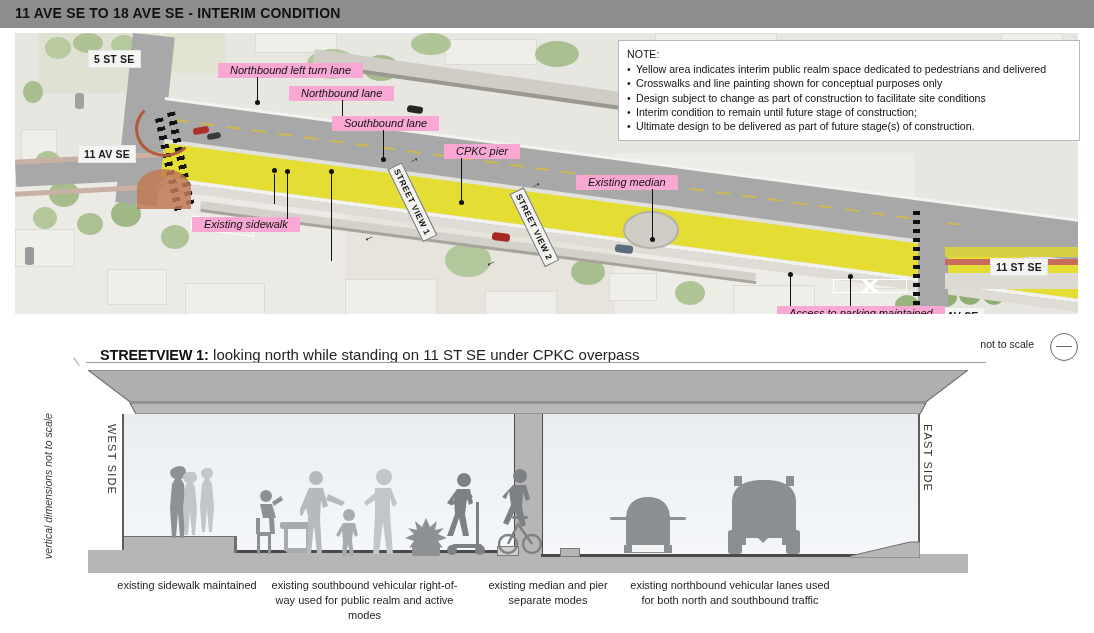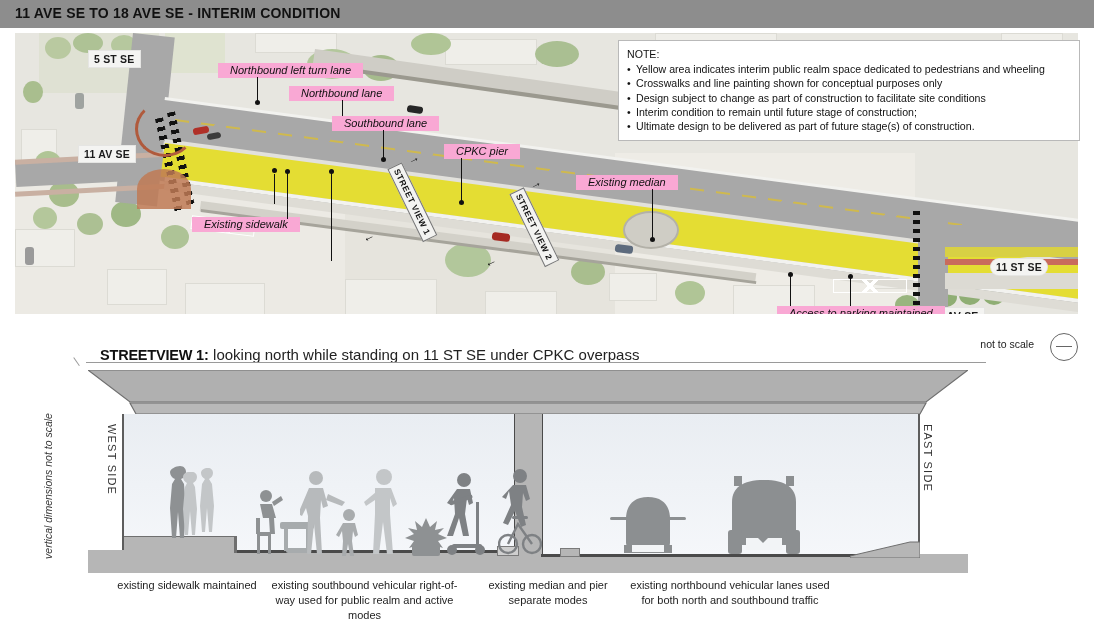--- a/index.html
+++ b/index.html
@@ -244,21 +244,21 @@
     <div style="position:absolute;left:176px;top:186px;width:62px;height:12px;border:1px solid #fff;
       background:linear-gradient(45deg,transparent 47%,#fff 47% 53%,transparent 53%),
                  linear-gradient(-45deg,transparent 47%,#fff 47% 53%,transparent 53%);transform:rotate(7deg);"></div>
     <div style="position:absolute;left:818px;top:246px;width:72px;height:12px;border:1px solid #fff;
       background:linear-gradient(45deg,transparent 47%,#fff 47% 53%,transparent 53%),
                  linear-gradient(-45deg,transparent 47%,#fff 47% 53%,transparent 53%);"></div>
   </div>
 
   <div class="chip" style="left:73px;top:17px;">5 ST SE</div>
   <div class="chip" style="left:63px;top:112px;">11 AV SE</div>
-  <div class="chip" style="left:975px;top:225px;border-radius:9px;">11 ST SE</div>
+  <div class="chip" style="left:975px;top:225px;">11 ST SE</div>
   <div class="chip" style="left:911px;top:274px;">18 AV SE</div>
 
   <div class="callout" style="left:203px;top:30px;">Northbound left turn lane</div>
   <div class="leader" style="left:242px;top:44px;height:25px;"></div>
   <div class="leaderdot" style="left:240px;top:67px;"></div>
 
   <div class="callout" style="left:274px;top:53px;">Northbound lane</div>
   <div class="leader" style="left:327px;top:67px;height:26px;"></div>
   <div class="leaderdot" style="left:325px;top:91px;"></div>
 
@@ -295,21 +295,21 @@
   <div class="svarrow" style="left:352px;top:200px;transform:rotate(64deg);">↓</div>
 
   <div class="svmark" style="left:479px;top:186px;transform:rotate(64deg);">STREET VIEW 2</div>
   <div class="svarrow" style="left:519px;top:147px;transform:rotate(64deg);">↑</div>
   <div class="svarrow" style="left:474px;top:225px;transform:rotate(64deg);">↓</div>
 </div>
 
 <div id="note-box">
   <div class="nt">NOTE:</div>
   <ul>
-    <li>Yellow area indicates interim public realm space dedicated to pedestrians and wheeling</li>
+    <li>Yellow area indicates interim public realm space dedicated to pedestrians and delivered</li>
     <li>Crosswalks and line painting shown for conceptual purposes only</li>
     <li>Design subject to change as part of construction to facilitate site conditions</li>
     <li>Interim condition to remain until future stage of construction;</li>
     <li>Ultimate design to be delivered as part of future stage(s) of construction.</li>
   </ul>
 </div>
 
 <div id="sv-caption">
   <span class="sv-t">STREETVIEW 1:</span>
   <span class="sv-s">looking north while standing on 11 ST SE under CPKC overpass</span>

